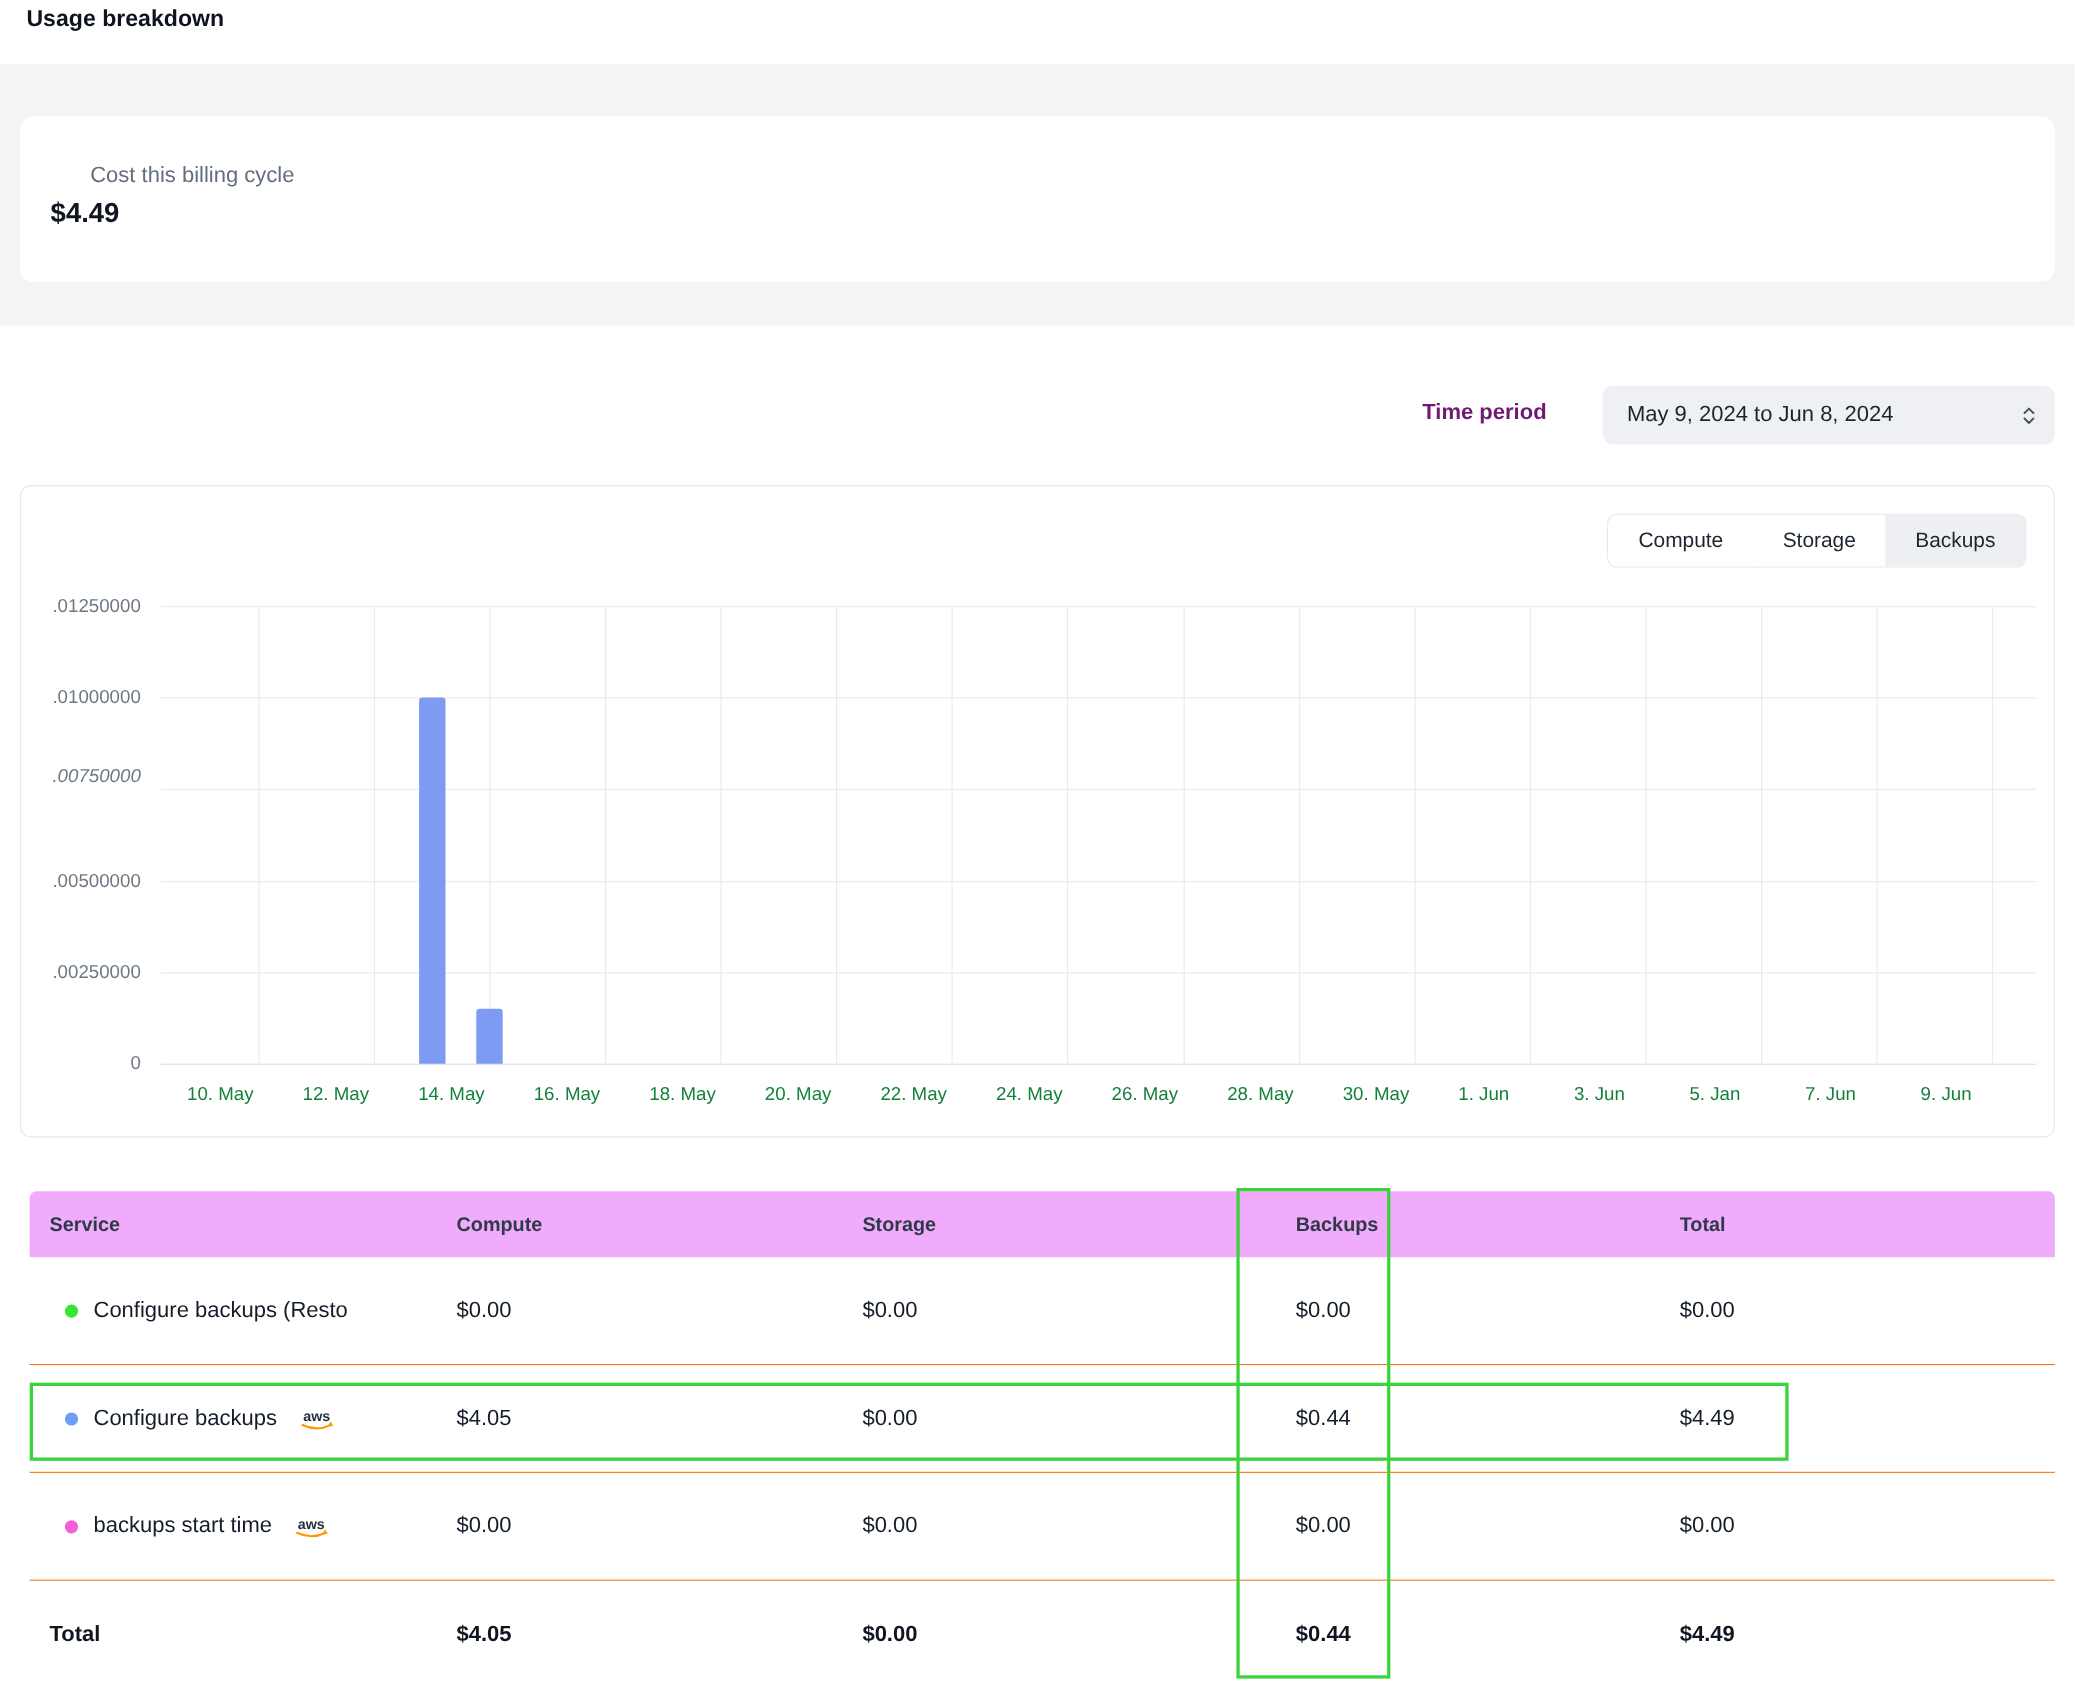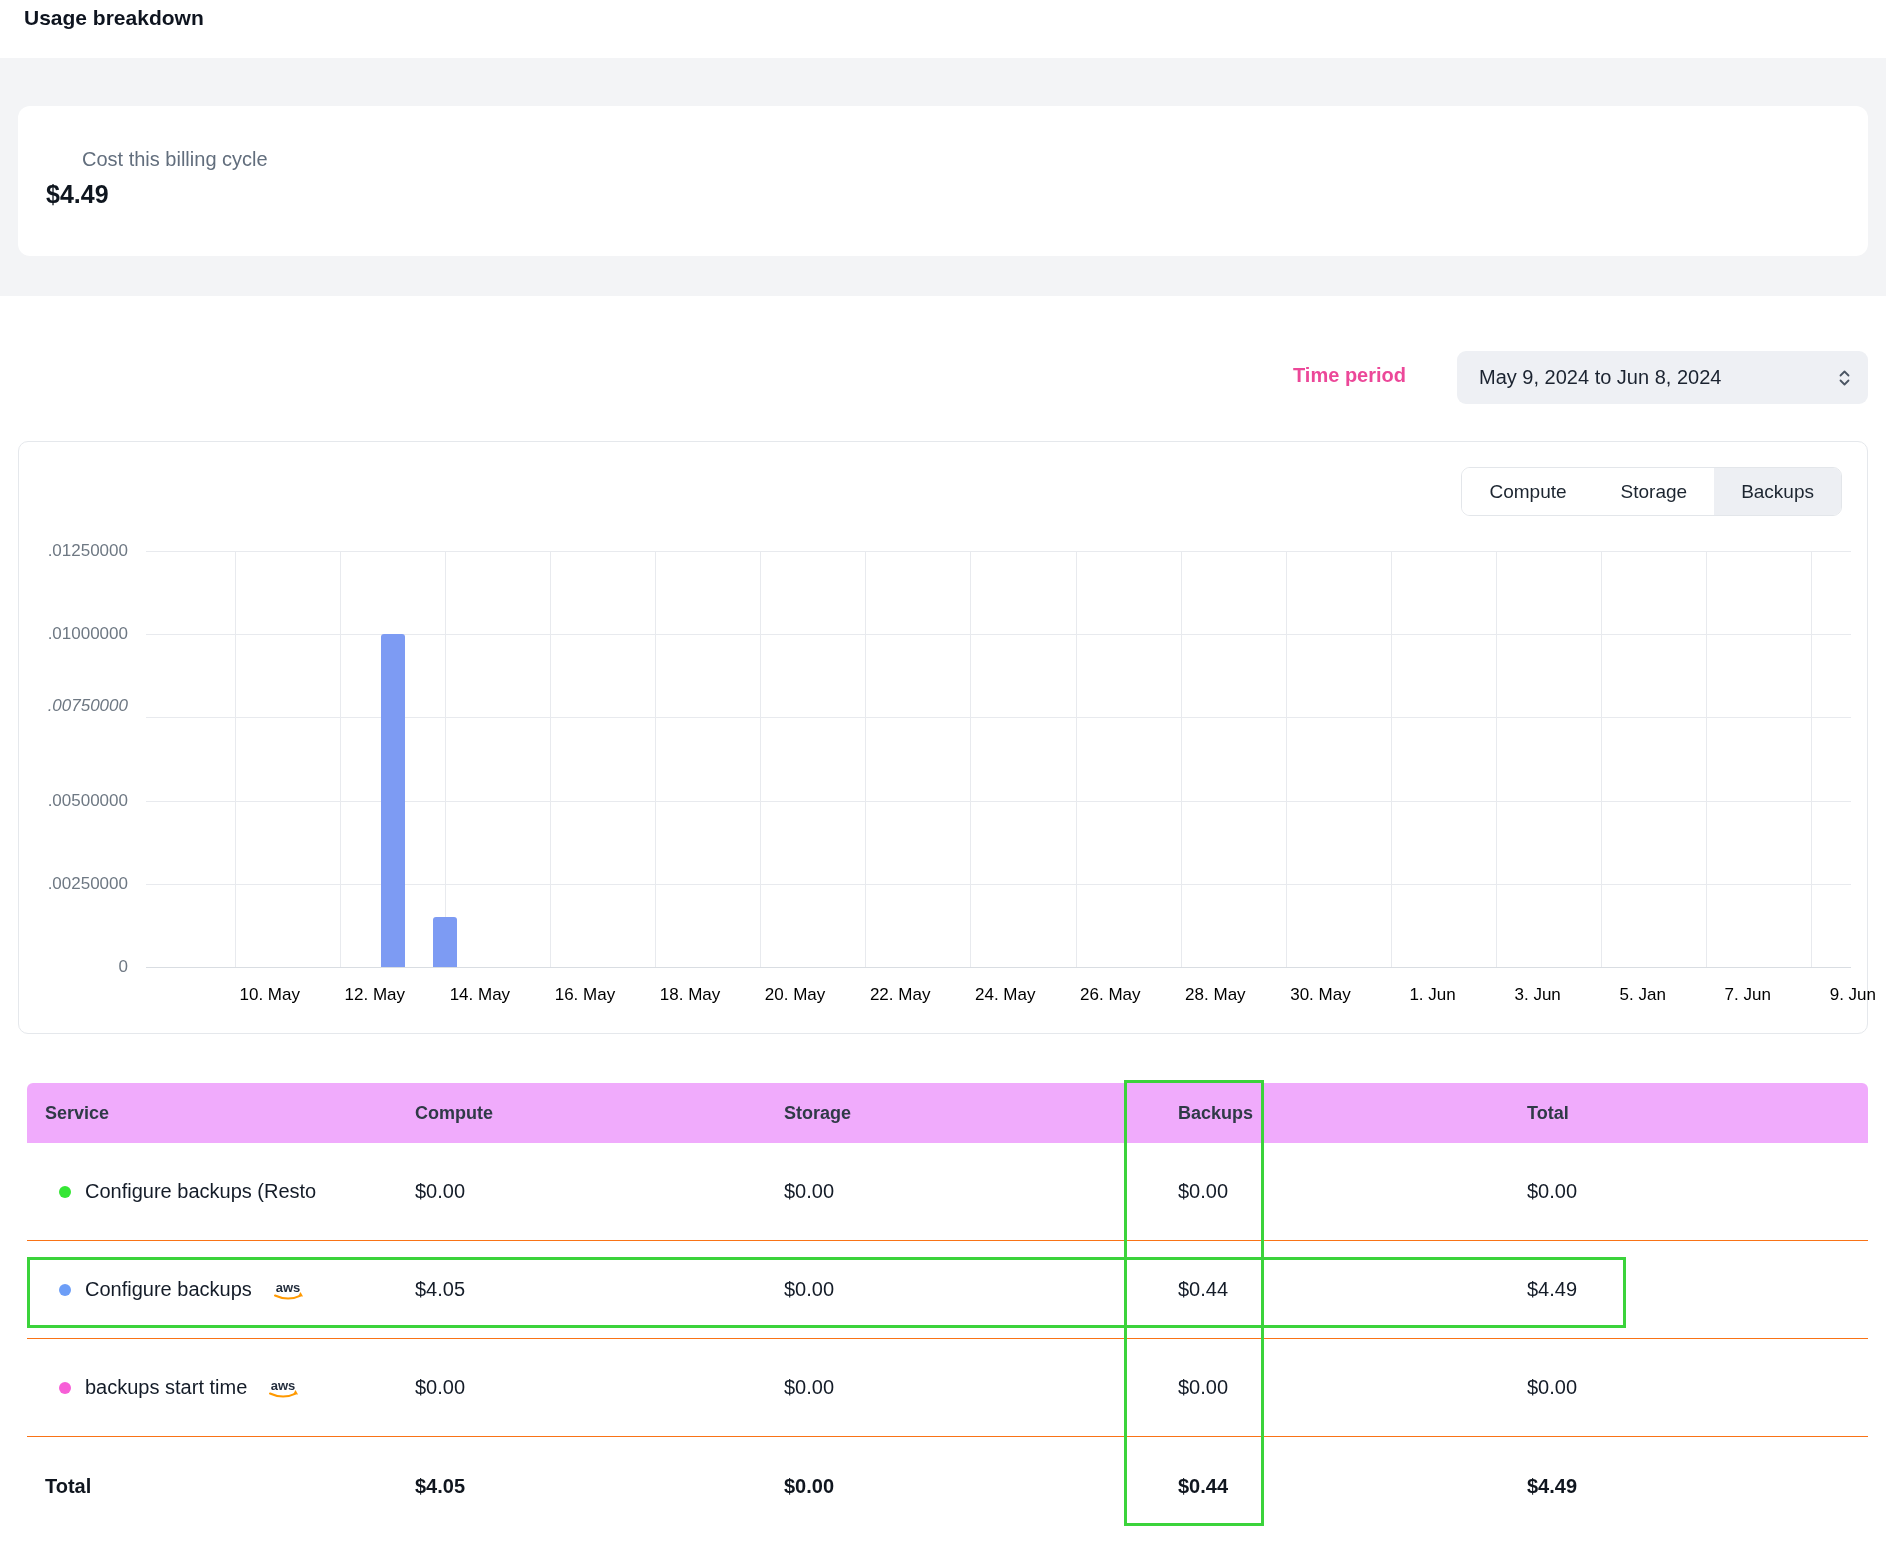--- a/index.html
+++ b/index.html
@@ -8,39 +8,39 @@
     width:1886px; height:1548px; position:relative; overflow:hidden;
     font-family:"Liberation Sans","DejaVu Sans",sans-serif; color:#18202b;
   }
   .page-title { position:absolute; top:6px; left:24px; font-size:21px; font-weight:700; color:#0e141f; }
 
   .band { position:absolute; top:58px; left:0; width:100%; height:238px; background:#f3f4f6; }
   .cost-card { position:absolute; left:18px; right:18px; top:48px; height:150px; background:#ffffff; border-radius:12px; }
   .cost-label { position:absolute; left:28px; top:42px; font-size:20px; color:#626e7d;margin-left:36px; }
   .cost-value { position:absolute; left:28px; top:74px; font-size:25px; font-weight:700; color:#0f161f; }
 
-  .tp-label { position:absolute; top:364px; right:480px; font-size:20px; font-weight:700; color:#ec4899; }
+  .tp-label { position:absolute; top:364px; right:480px; font-size:20px; font-weight:700; color:#701a75; }
   .tp-select {
     position:absolute; top:351px; right:18px; width:411px; height:53px;
     background:#eef0f4; border-radius:9px; display:flex; align-items:center;
     padding:0 16px 0 22px; font-size:20px; color:#1b2330; cursor:pointer;
   }
   .tp-select .val { flex:1; }
 
   .chart-card { position:absolute; top:441px; left:18px; width:1850px; height:593px; background:#fff; border:1px solid #e5e8ec; border-radius:10px; }
   .tabs { position:absolute; top:25px; right:25px; display:flex; border:1px solid #e3e6ea; border-radius:9px; overflow:hidden; background:#fff; }
   .tab { padding:0 27px; height:47px; line-height:47px; font-size:19px; border:none; background:#fff; color:#1c2530; cursor:pointer; font-family:inherit; }
   .tab.active { background:#edeff3; }
 
   .plot { position:absolute; left:127px; top:109px; width:1705px; height:416px; }
   .hgrid { position:absolute; left:0; width:100%; height:1px; background:#e8eaee; }
   .vgrid { position:absolute; top:0; width:1px; height:100%; background:#e8eaee; }
   .bar { position:absolute; border-radius:3px 3px 0 0; }
   .ylab { position:absolute; left:0; width:109px; text-align:right; font-size:17px; color:#6e7883; }
-  .xlab { position:absolute; width:130px; text-align:right; font-size:17px; color:#000000; }
+  .xlab { position:absolute; width:130px; text-align:left; font-size:17px; color:#15803d; }
 
   .table { position:absolute; top:1083px; left:27px; width:1841px; }
   .trow { display:grid; grid-template-columns:388px 369px 394px 349px 1fr; align-items:center; }
   .thead { height:60px; background:#f0abfc; font-size:18px; font-weight:700; color:#2f3a47; border-radius:6px 6px 0 0; }
   .thead .cell:first-child { padding-left:18px; }
   .trow.body { height:98px; border-bottom:1px solid #f97316; font-size:20px; color:#141c28; }
   .trow.totalrow { height:98px; font-size:20px; font-weight:700; color:#10161f; }
   .trow.totalrow .cell:first-child { padding-left:18px; }
   .cell.service { display:flex; align-items:center; padding-left:32px; gap:14px; white-space:nowrap; }
   .dot { width:12px; height:12px; border-radius:50%; flex:none; }

